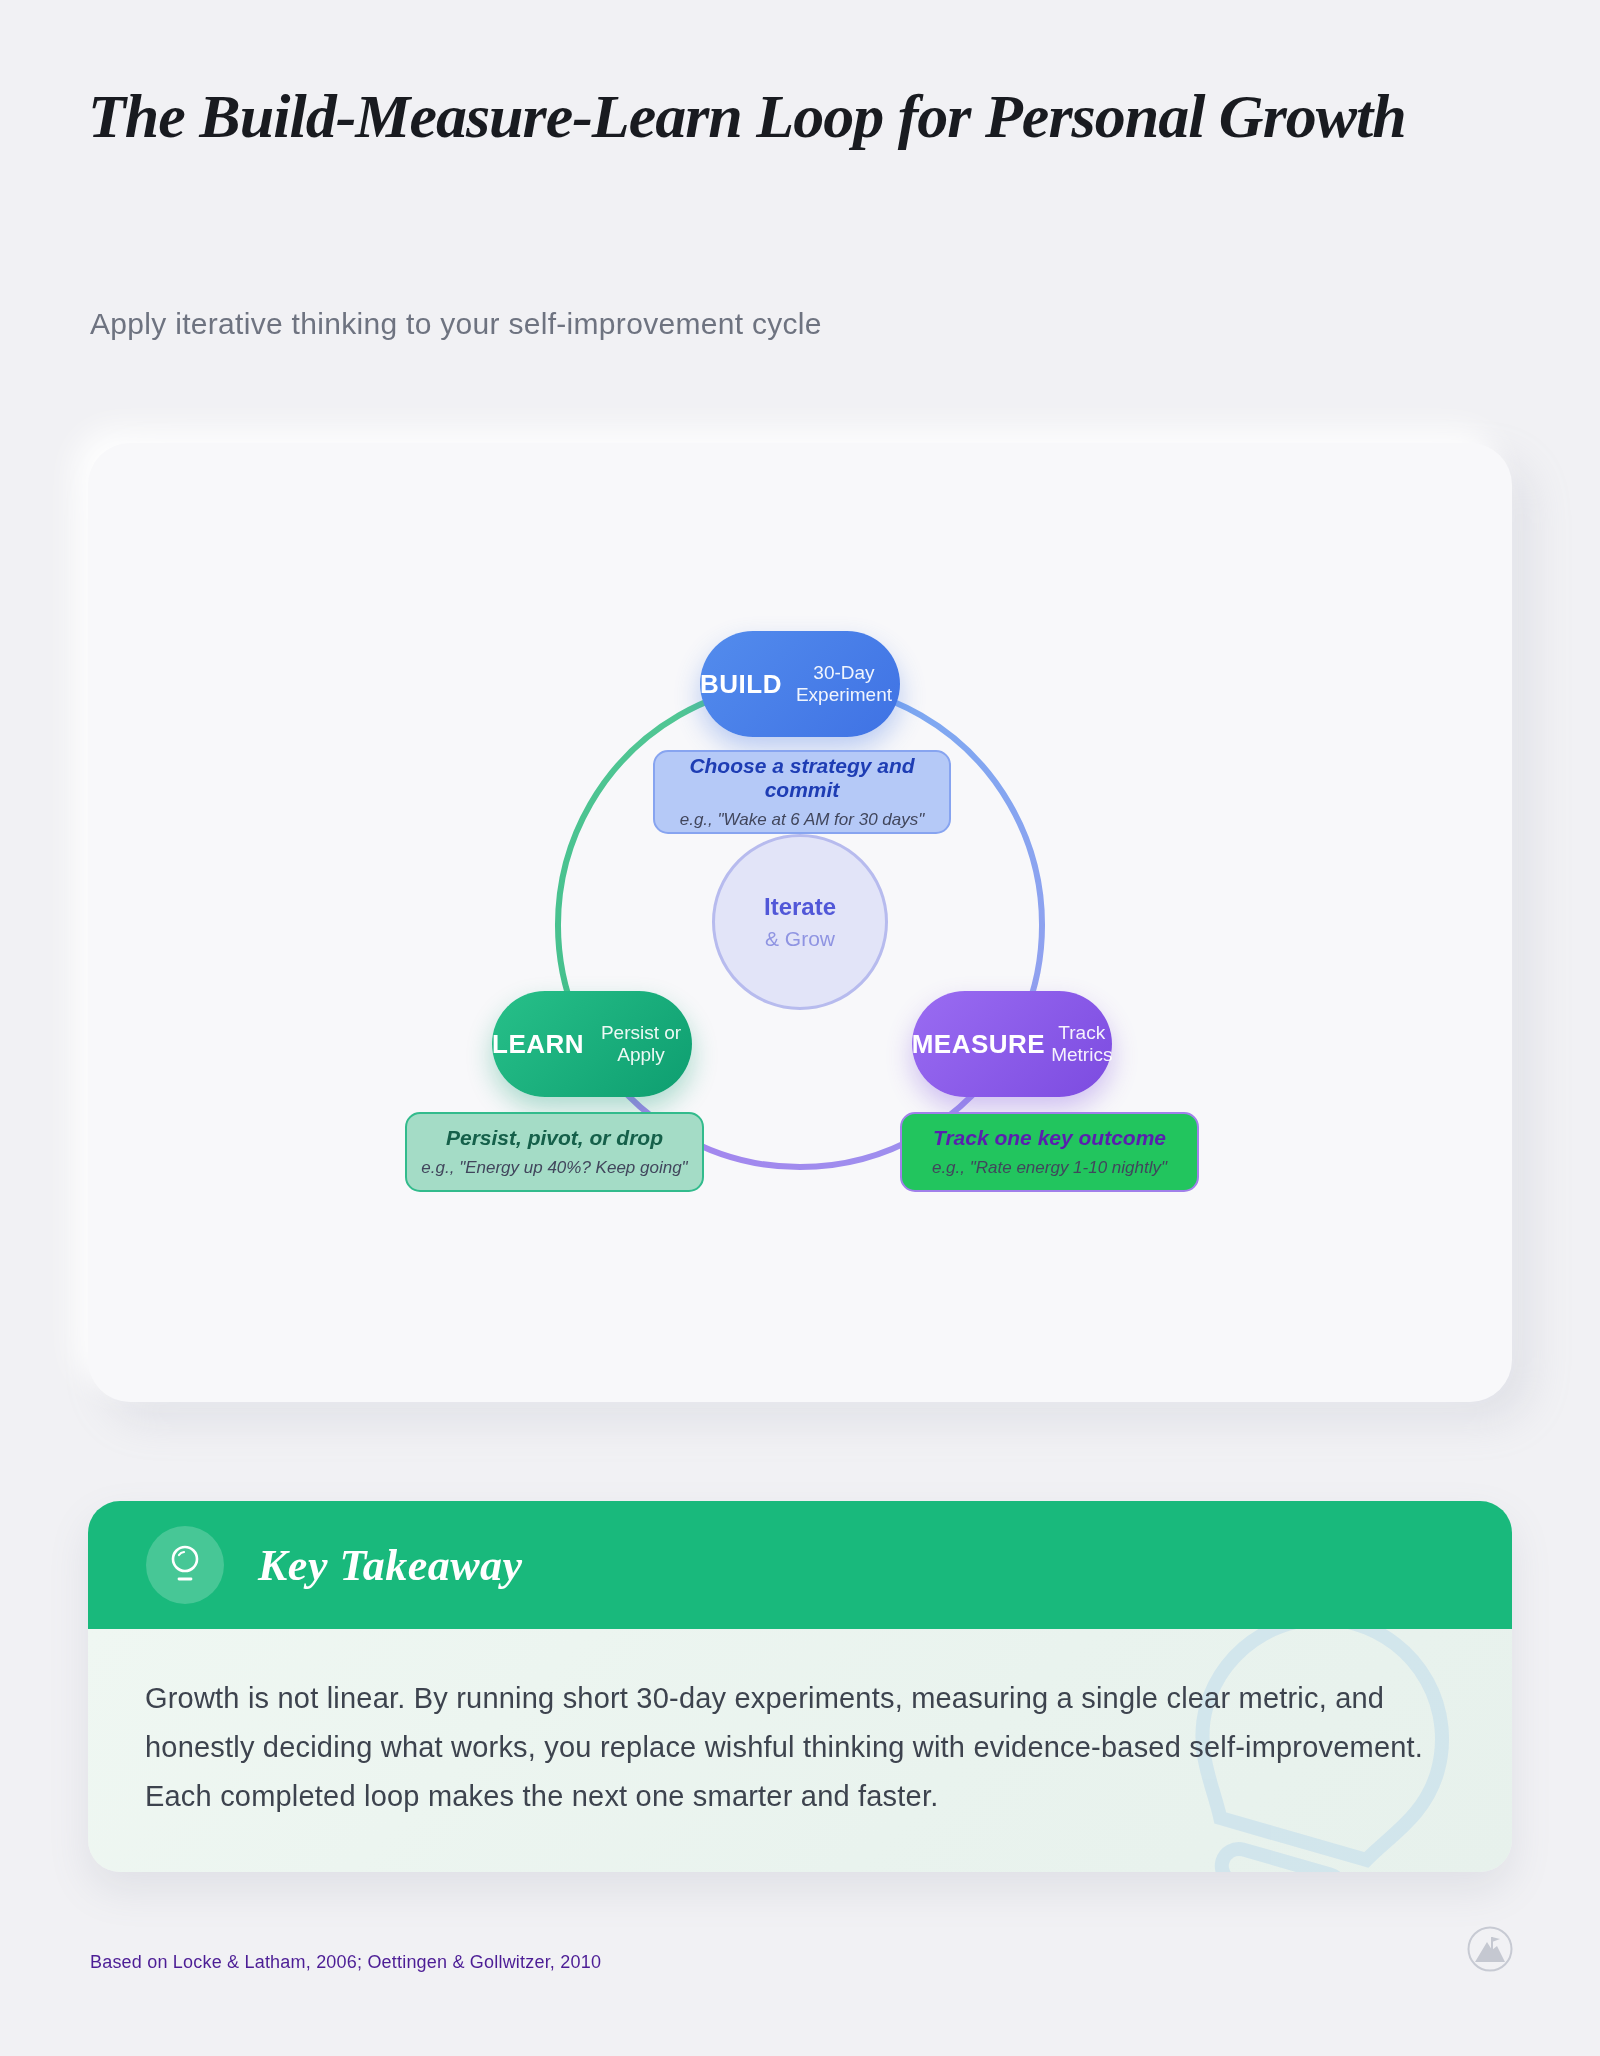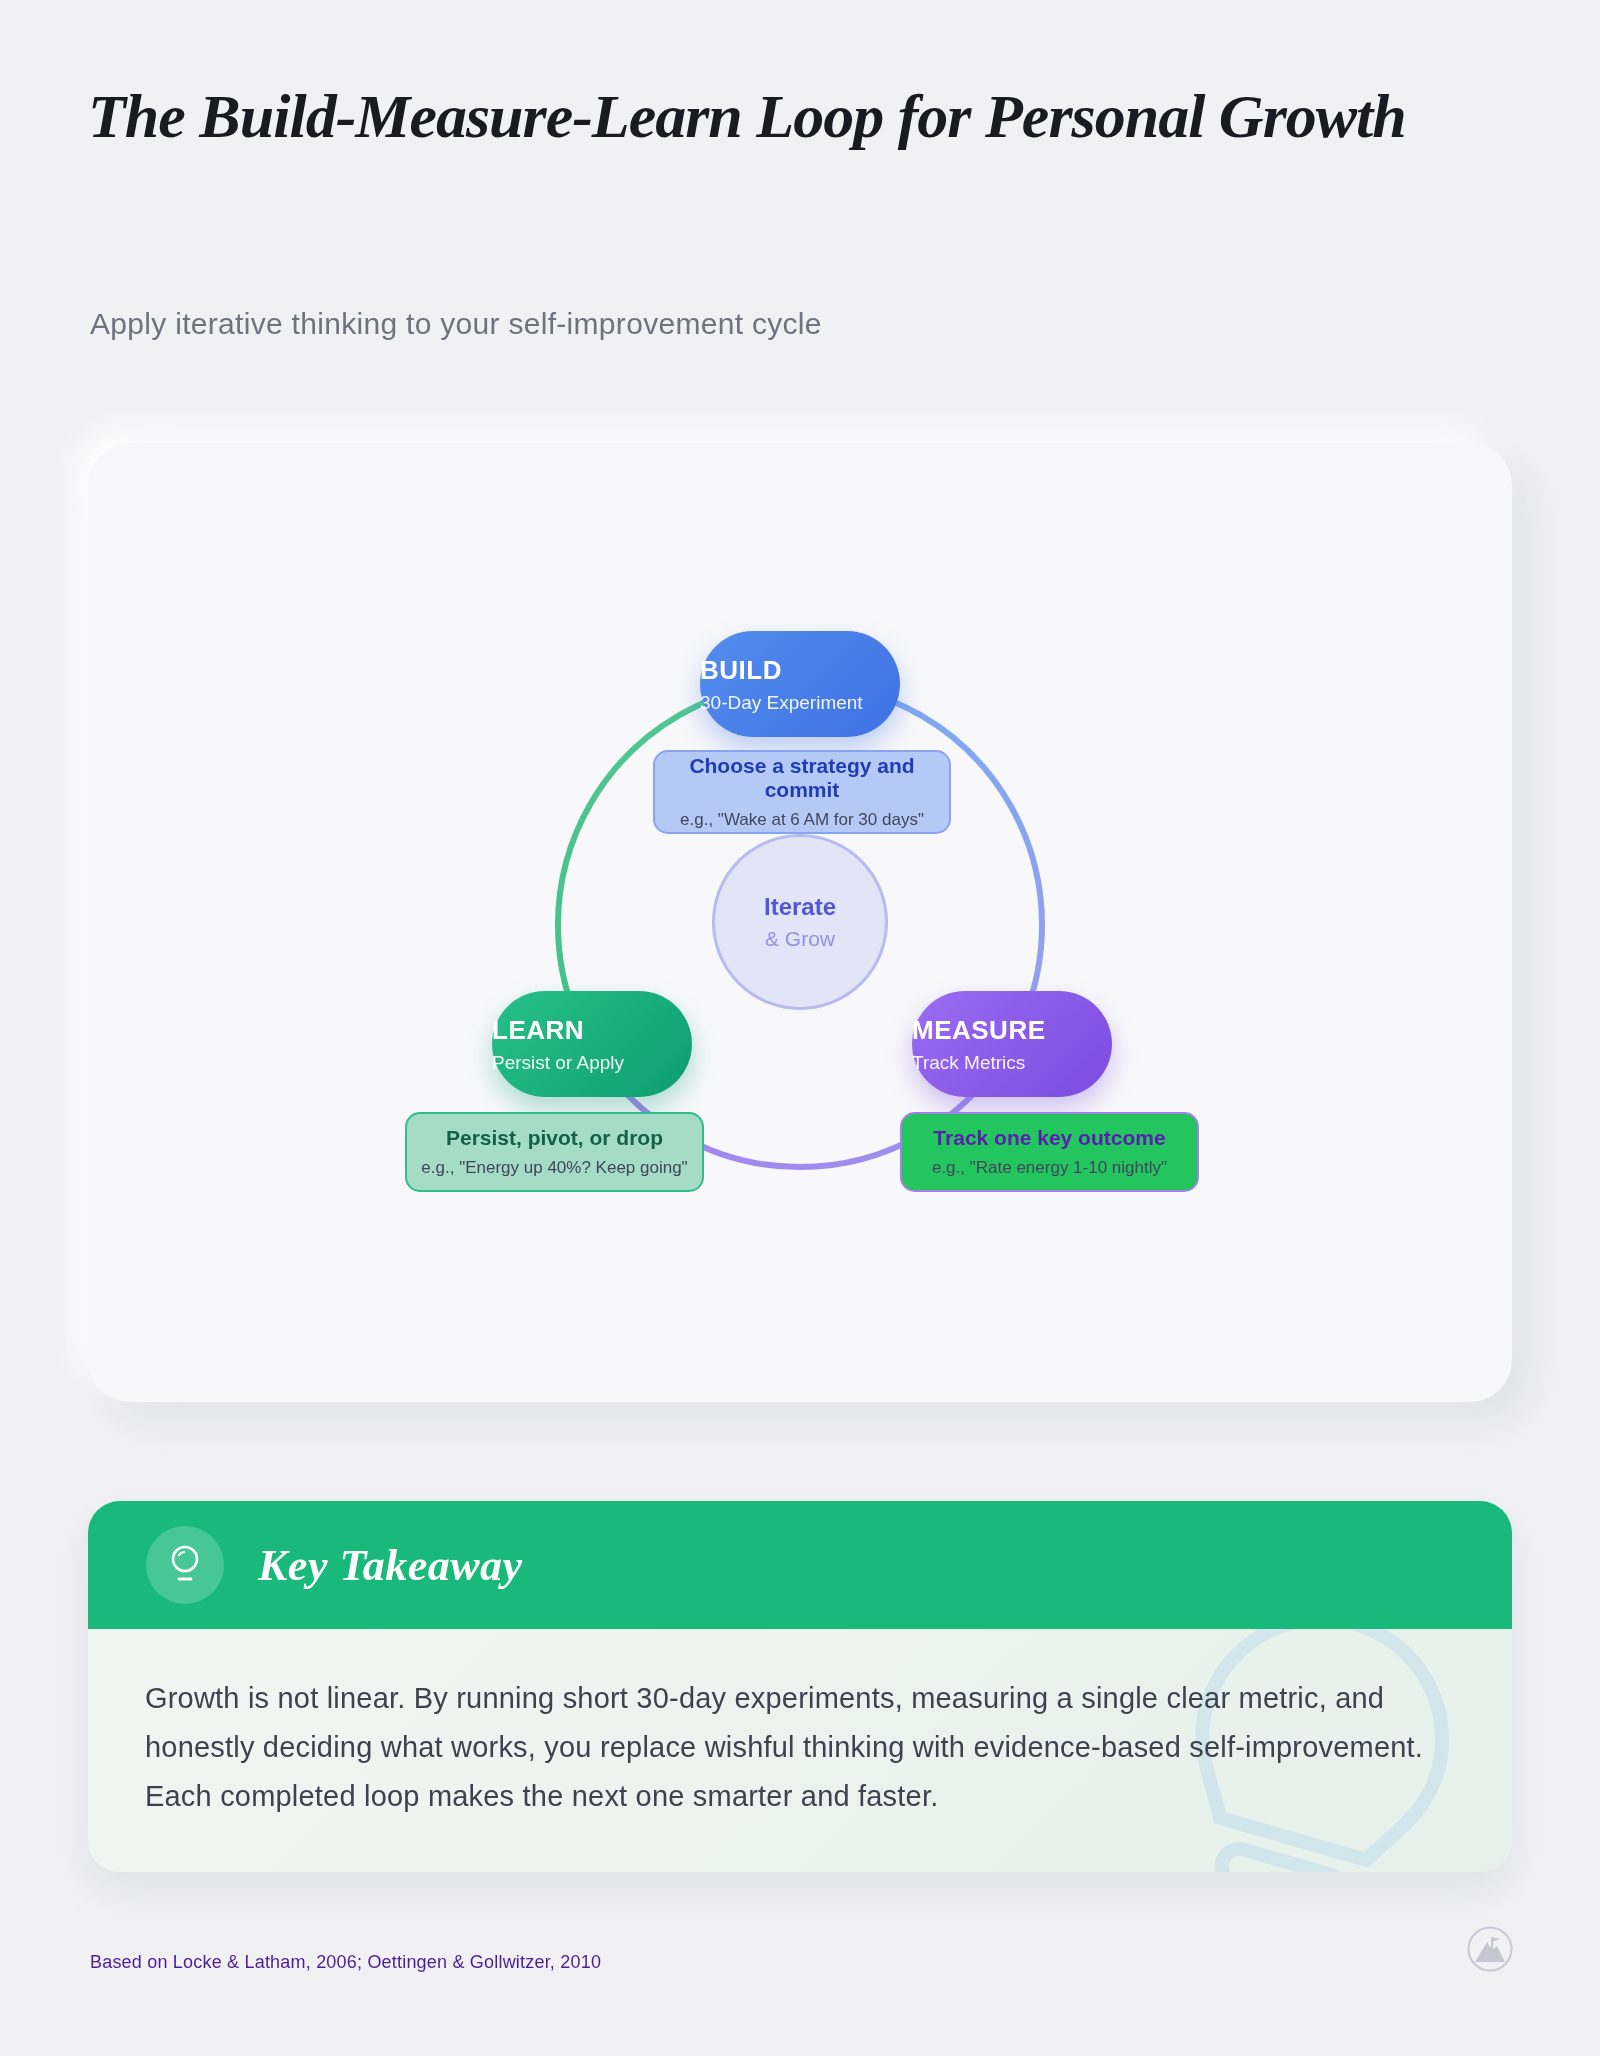--- a/index.html
+++ b/index.html
@@ -19,21 +19,21 @@
   }
   
   .diagram-card{
     position:absolute;left:88px;top:423px;width:1424px;height:959px;
     background:#f8f8fa;border-radius:42px;
     box-shadow:-14px -14px 30px rgba(255,255,255,0.9),18px 18px 42px rgba(165,170,188,0.22);
   }
   .ring-svg{position:absolute;left:0;top:0;}
   .node-pill{
     position:absolute;width:200px;height:106px;border-radius:53px;
-    display:flex;flex-direction:column;align-items:flex-start;justify-content:center;gap:6px;
+    display:flex;flex-direction:row;align-items:center;justify-content:center;gap:6px;
     color:#fff;text-align:center;
   }
   .node-pill .pill-label{font-size:26px;font-weight:bold;letter-spacing:0.5px;}
   .node-pill .pill-sublabel{font-size:19px;color:rgba(255,255,255,0.92);}
   .pill-build{
     left:612px;top:188px;
     background:linear-gradient(135deg,#538ced 0%,#3f72e4 100%);
     box-shadow:0 12px 26px rgba(59,111,227,0.32);
   }
   .pill-learn{
@@ -41,21 +41,21 @@
     background:linear-gradient(135deg,#27c089 0%,#0e9e70 100%);
     box-shadow:0 12px 26px rgba(16,160,114,0.32);
   }
   .pill-measure{
     left:824px;top:548px;
     background:linear-gradient(135deg,#9a6cf2 0%,#7c4be0 100%);
     box-shadow:0 12px 26px rgba(124,77,224,0.32);
   }
   .callout{
     position:absolute;border-radius:15px;text-align:center;
-    display:flex;flex-direction:column;align-items:center;justify-content:center;gap:8px;
+    display:flex;flex-direction:column;align-items:center;justify-content:center;gap:8px;font-style:italic;
   }
   .callout .callout-title{font-size:21px;font-weight:bold;}
   .callout .callout-example{font-size:17px;color:#41465c;}
   .callout-build{
     left:565px;top:307px;width:294px;height:80px;
     background:#b5c9f7;border:2px solid #87a4f0;
   }
   .callout-build .callout-title{color:#1e3db4;}
   .callout-learn{
     left:317px;top:669px;width:295px;height:76px;

